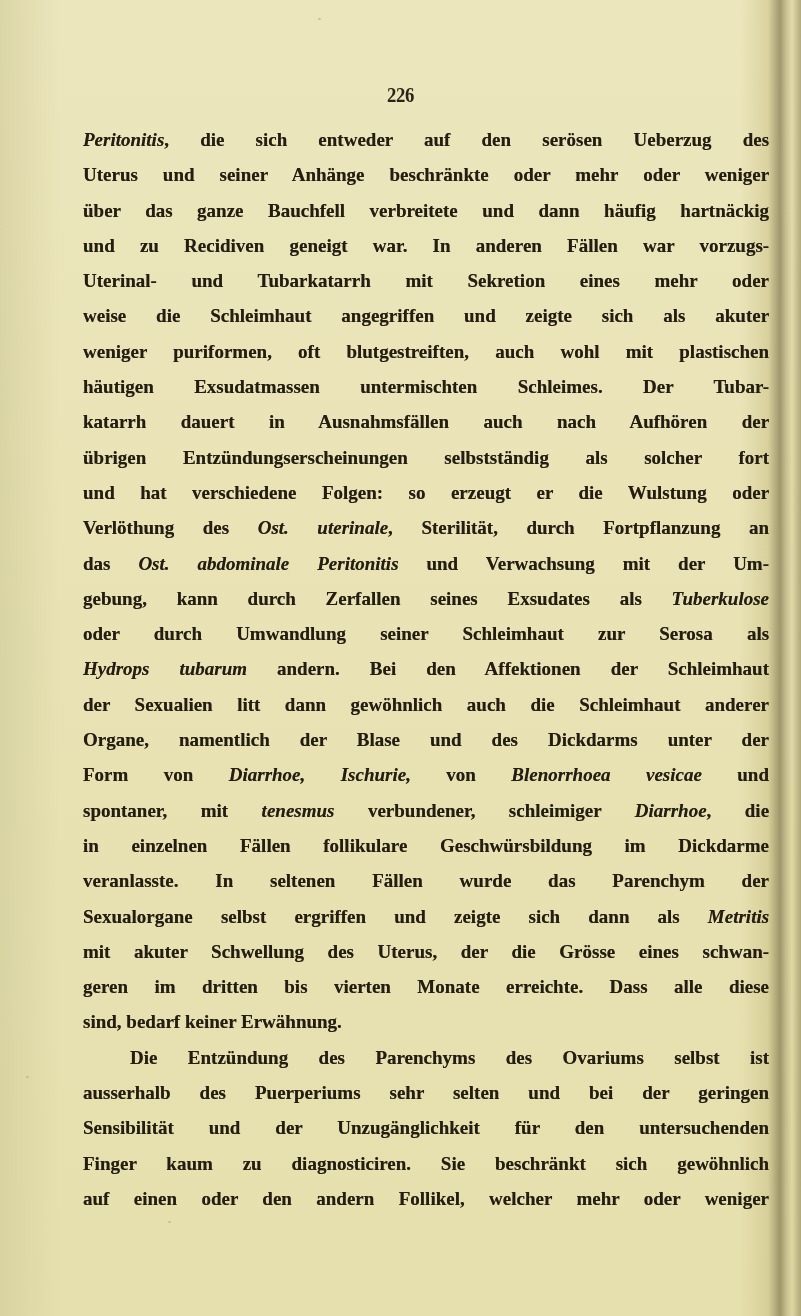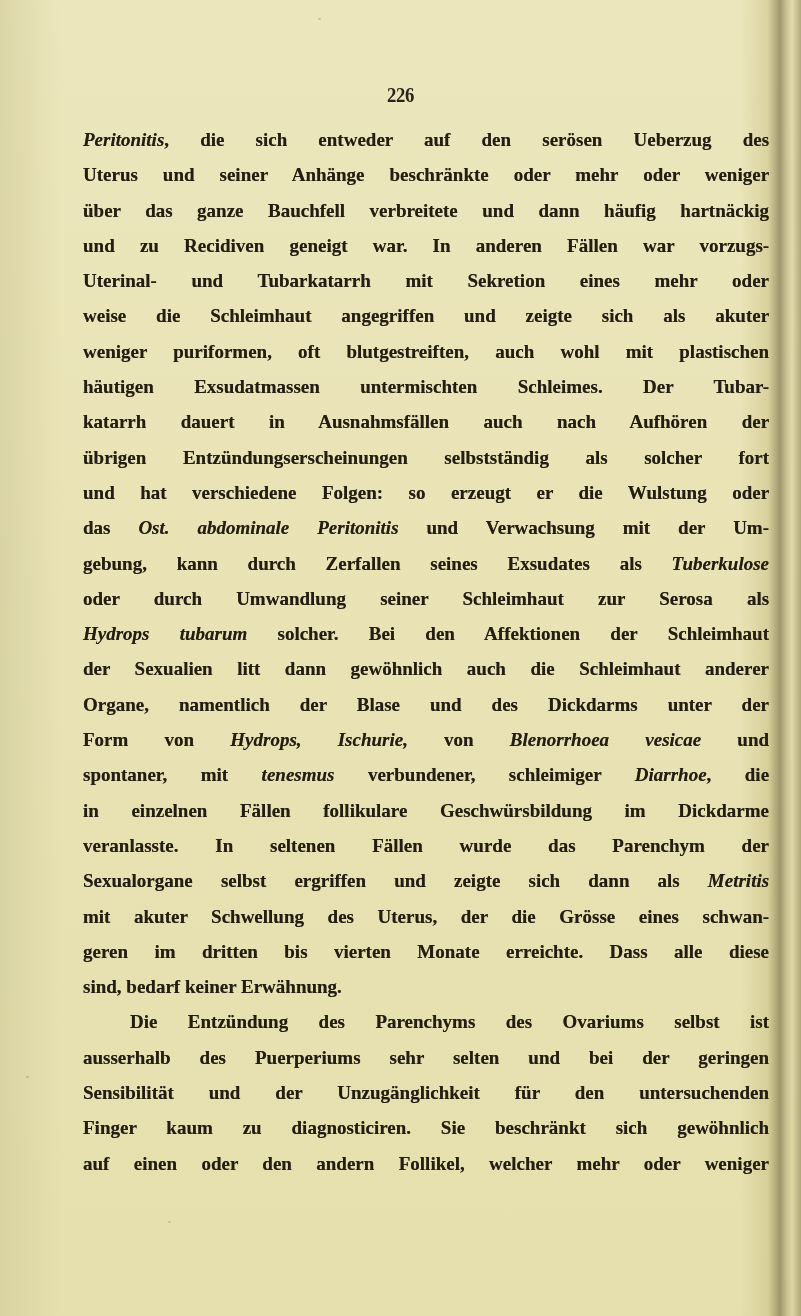--- a/index.html
+++ b/index.html
@@ -93,27 +93,28 @@
       <span class="line"><span class="seg">Uterus</span> <span class="seg">und</span> <span class="seg">seiner</span> <span class="seg">Anhänge</span> <span class="seg">beschränkte</span> <span class="seg">oder</span> <span class="seg">mehr</span> <span class="seg">oder</span> <span class="seg">weniger</span></span>
       <span class="line"><span class="seg">über</span> <span class="seg">das</span> <span class="seg">ganze</span> <span class="seg">Bauchfell</span> <span class="seg">verbreitete</span> <span class="seg">und</span> <span class="seg">dann</span> <span class="seg">häufig</span> <span class="seg">hartnäckig</span></span>
       <span class="line"><span class="seg">und</span> <span class="seg">zu</span> <span class="seg">Recidiven</span> <span class="seg">geneigt</span> <span class="seg">war.</span> <span class="seg">In</span> <span class="seg">anderen</span> <span class="seg">Fällen</span> <span class="seg">war</span> <span class="seg">vorzugs-</span></span>
       <span class="line"><span class="seg">Uterinal-</span> <span class="seg">und</span> <span class="seg">Tubarkatarrh</span> <span class="seg">mit</span> <span class="seg">Sekretion</span> <span class="seg">eines</span> <span class="seg">mehr</span> <span class="seg">oder</span></span>
       <span class="line"><span class="seg">weise</span> <span class="seg">die</span> <span class="seg">Schleimhaut</span> <span class="seg">angegriffen</span> <span class="seg">und</span> <span class="seg">zeigte</span> <span class="seg">sich</span> <span class="seg">als</span> <span class="seg">akuter</span></span>
       <span class="line"><span class="seg">weniger</span> <span class="seg">puriformen,</span> <span class="seg">oft</span> <span class="seg">blutgestreiften,</span> <span class="seg">auch</span> <span class="seg">wohl</span> <span class="seg">mit</span> <span class="seg">plastischen</span></span>
       <span class="line"><span class="seg">häutigen</span> <span class="seg">Exsudatmassen</span> <span class="seg">untermischten</span> <span class="seg">Schleimes.</span> <span class="seg">Der</span> <span class="seg">Tubar-</span></span>
       <span class="line"><span class="seg">katarrh</span> <span class="seg">dauert</span> <span class="seg">in</span> <span class="seg">Ausnahmsfällen</span> <span class="seg">auch</span> <span class="seg">nach</span> <span class="seg">Aufhören</span> <span class="seg">der</span></span>
       <span class="line"><span class="seg">übrigen</span> <span class="seg">Entzündungserscheinungen</span> <span class="seg">selbstständig</span> <span class="seg">als</span> <span class="seg">solcher</span> <span class="seg">fort</span></span>
       <span class="line"><span class="seg">und</span> <span class="seg">hat</span> <span class="seg">verschiedene</span> <span class="seg">Folgen:</span> <span class="seg">so</span> <span class="seg">erzeugt</span> <span class="seg">er</span> <span class="seg">die</span> <span class="seg">Wulstung</span> <span class="seg">oder</span></span>
+      <span class="line"><span class="seg">Verlöthung</span> <span class="seg">des</span> <span class="seg it">Ost.</span> <span class="seg it">uterinale</span><span class="seg">,</span> <span class="seg">Sterilität,</span> <span class="seg">durch</span> <span class="seg">Fortpflanzung</span> <span class="seg">an</span></span>
       <span class="line"><span class="seg">das</span> <span class="seg it">Ost.</span> <span class="seg it">abdominale</span> <span class="seg it">Peritonitis</span> <span class="seg">und</span> <span class="seg">Verwachsung</span> <span class="seg">mit</span> <span class="seg">der</span> <span class="seg">Um-</span></span>
       <span class="line"><span class="seg">gebung,</span> <span class="seg">kann</span> <span class="seg">durch</span> <span class="seg">Zerfallen</span> <span class="seg">seines</span> <span class="seg">Exsudates</span> <span class="seg">als</span> <span class="seg it">Tuberkulose</span></span>
       <span class="line"><span class="seg">oder</span> <span class="seg">durch</span> <span class="seg">Umwandlung</span> <span class="seg">seiner</span> <span class="seg">Schleimhaut</span> <span class="seg">zur</span> <span class="seg">Serosa</span> <span class="seg">als</span></span>
-      <span class="line"><span class="seg it">Hydrops</span> <span class="seg it">tubarum</span> <span class="seg">solcher.</span> <span class="seg">Bei</span> <span class="seg">den</span> <span class="seg">Affektionen</span> <span class="seg">der</span> <span class="seg">Schleimhaut</span></span>
+      <span class="line"><span class="seg it">Hydrops</span> <span class="seg it">tubarum</span> <span class="seg">andern.</span> <span class="seg">Bei</span> <span class="seg">den</span> <span class="seg">Affektionen</span> <span class="seg">der</span> <span class="seg">Schleimhaut</span></span>
       <span class="line"><span class="seg">der</span> <span class="seg">Sexualien</span> <span class="seg">litt</span> <span class="seg">dann</span> <span class="seg">gewöhnlich</span> <span class="seg">auch</span> <span class="seg">die</span> <span class="seg">Schleimhaut</span> <span class="seg">anderer</span></span>
       <span class="line"><span class="seg">Organe,</span> <span class="seg">namentlich</span> <span class="seg">der</span> <span class="seg">Blase</span> <span class="seg">und</span> <span class="seg">des</span> <span class="seg">Dickdarms</span> <span class="seg">unter</span> <span class="seg">der</span></span>
-      <span class="line"><span class="seg">Form</span> <span class="seg">von</span> <span class="seg it">Hydrops,</span> <span class="seg it">Ischurie,</span> <span class="seg">von</span> <span class="seg it">Blenorrhoea</span> <span class="seg it">vesicae</span> <span class="seg">und</span></span>
+      <span class="line"><span class="seg">Form</span> <span class="seg">von</span> <span class="seg it">Diarrhoe,</span> <span class="seg it">Ischurie,</span> <span class="seg">von</span> <span class="seg it">Blenorrhoea</span> <span class="seg it">vesicae</span> <span class="seg">und</span></span>
       <span class="line"><span class="seg">spontaner,</span> <span class="seg">mit</span> <span class="seg it">tenesmus</span> <span class="seg">verbundener,</span> <span class="seg">schleimiger</span> <span class="seg it">Diarrhoe</span><span class="seg">,</span> <span class="seg">die</span></span>
       <span class="line"><span class="seg">in</span> <span class="seg">einzelnen</span> <span class="seg">Fällen</span> <span class="seg">follikulare</span> <span class="seg">Geschwürsbildung</span> <span class="seg">im</span> <span class="seg">Dickdarme</span></span>
       <span class="line"><span class="seg">veranlasste.</span> <span class="seg">In</span> <span class="seg">seltenen</span> <span class="seg">Fällen</span> <span class="seg">wurde</span> <span class="seg">das</span> <span class="seg">Parenchym</span> <span class="seg">der</span></span>
       <span class="line"><span class="seg">Sexualorgane</span> <span class="seg">selbst</span> <span class="seg">ergriffen</span> <span class="seg">und</span> <span class="seg">zeigte</span> <span class="seg">sich</span> <span class="seg">dann</span> <span class="seg">als</span> <span class="seg it">Metritis</span></span>
       <span class="line"><span class="seg">mit</span> <span class="seg">akuter</span> <span class="seg">Schwellung</span> <span class="seg">des</span> <span class="seg">Uterus,</span> <span class="seg">der</span> <span class="seg">die</span> <span class="seg">Grösse</span> <span class="seg">eines</span> <span class="seg">schwan-</span></span>
       <span class="line"><span class="seg">geren</span> <span class="seg">im</span> <span class="seg">dritten</span> <span class="seg">bis</span> <span class="seg">vierten</span> <span class="seg">Monate</span> <span class="seg">erreichte.</span> <span class="seg">Dass</span> <span class="seg">alle</span> <span class="seg">diese</span></span>
       <span class="line last"><span class="seg">sind,</span> <span class="seg">bedarf</span> <span class="seg">keiner</span> <span class="seg">Erwähnung.</span></span>
       <span class="line indent"><span class="seg">Die</span> <span class="seg">Entzündung</span> <span class="seg">des</span> <span class="seg">Parenchyms</span> <span class="seg">des</span> <span class="seg">Ovariums</span> <span class="seg">selbst</span> <span class="seg">ist</span></span>
       <span class="line"><span class="seg">ausserhalb</span> <span class="seg">des</span> <span class="seg">Puerperiums</span> <span class="seg">sehr</span> <span class="seg">selten</span> <span class="seg">und</span> <span class="seg">bei</span> <span class="seg">der</span> <span class="seg">geringen</span></span>
       <span class="line"><span class="seg">Sensibilität</span> <span class="seg">und</span> <span class="seg">der</span> <span class="seg">Unzugänglichkeit</span> <span class="seg">für</span> <span class="seg">den</span> <span class="seg">untersuchenden</span></span>

